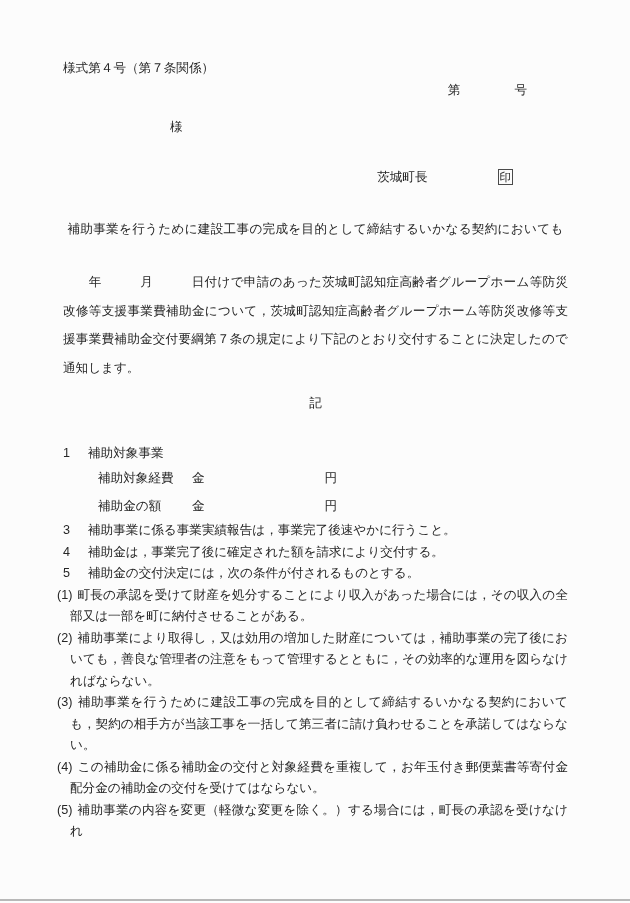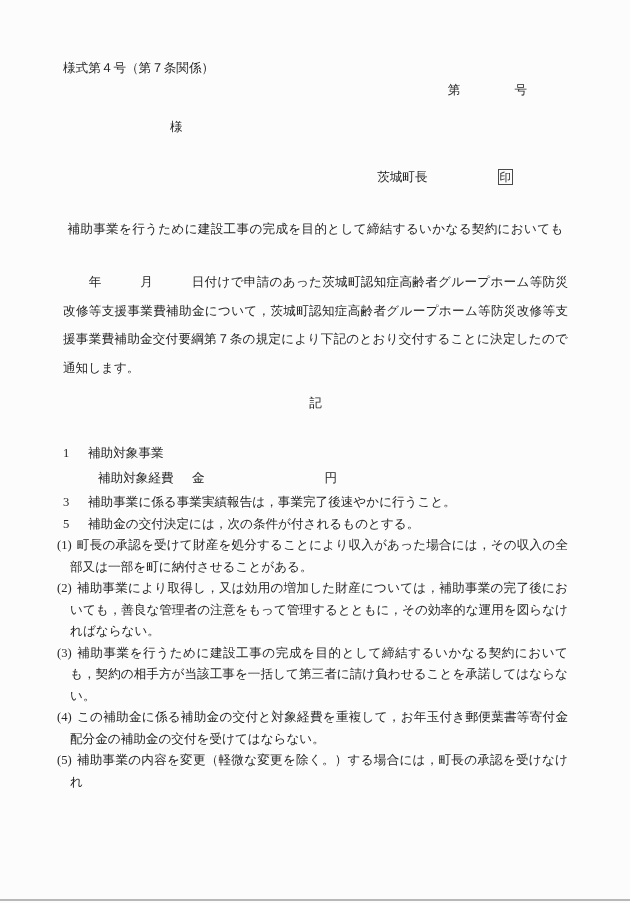--- a/index.html
+++ b/index.html
@@ -1,21 +1,21 @@
 <!DOCTYPE html>
 <html><head>
 <meta charset="utf-8">
 <style>
   html, body { margin: 0; padding: 0; background: #ffffff; }
   .page {
     position: relative;
     width: 630px;
     height: 903px;
     background: #fcfcfc;
-    font-family: Liberation Serif, serif;
+    font-family: Liberation Sans, sans-serif;
     font-size: 12.6px;
     color: #262626;
     overflow: hidden;
   }
   .content { padding: 61px 62px 0 63px; }
 
   .form-label { line-height: 15px; }
 
   .right-line { line-height: 15px; text-align: right; padding-right: 41px; }
   .number-line { margin-top: 7px; }
@@ -88,23 +88,25 @@
 
     <p class="intro">　　年　　　月　　　日付けで申請のあった茨城町認知症高齢者グループホーム等防災改修等支援事業費補助金について，茨城町認知症高齢者グループホーム等防災改修等支援事業費補助金交付要綱第７条の規定により下記のとおり交付することに決定したので通知します。</p>
 
     <div class="record-mark">記</div>
 
     <div class="item it1"><span class="inum">1</span><span>補助対象事業</span></div>
 
 
     <div class="fee"><span class="flabel">補助対象経費</span><span>金</span><span class="fspace"></span><span>円</span></div>
 
+    <div class="fee"><span class="flabel">補助金の額</span><span>金</span><span class="fspace"></span><span>円</span></div>
 
     <div class="item"><span class="inum">3</span><span>補助事業に係る事業実績報告は，事業完了後速やかに行うこと。</span></div>
 
+    <div class="item"><span class="inum">4</span><span>補助金は，事業完了後に確定された額を請求により交付する。</span></div>
 
     <div class="item"><span class="inum">5</span><span>補助金の交付決定には，次の条件が付されるものとする。</span></div>
 
     <div class="clauses">
       <div class="clause"><span class="cnum">(1)</span><span>町長の承認を受けて財産を処分することにより収入があった場合には，その収入の全部又は一部を町に納付させることがある。</span></div>
       <div class="clause"><span class="cnum">(2)</span><span>補助事業により取得し，又は効用の増加した財産については，補助事業の完了後においても，善良な管理者の注意をもって管理するとともに，その効率的な運用を図らなければならない。</span></div>
       <div class="clause"><span class="cnum">(3)</span><span>補助事業を行うために建設工事の完成を目的として締結するいかなる契約においても，契約の相手方が当該工事を一括して第三者に請け負わせることを承諾してはならない。</span></div>
       <div class="clause"><span class="cnum">(4)</span><span>この補助金に係る補助金の交付と対象経費を重複して，お年玉付き郵便葉書等寄付金配分金の補助金の交付を受けてはならない。</span></div>
       <div class="clause"><span class="cnum">(5)</span><span>補助事業の内容を変更（軽微な変更を除く。）する場合には，町長の承認を受けなけれ</span></div>
     </div>

